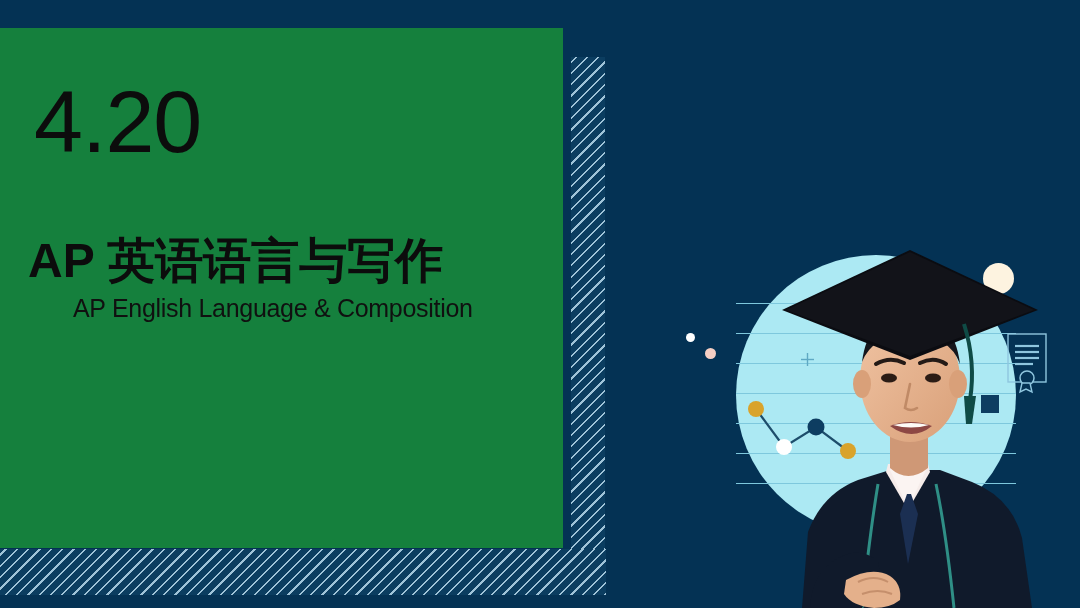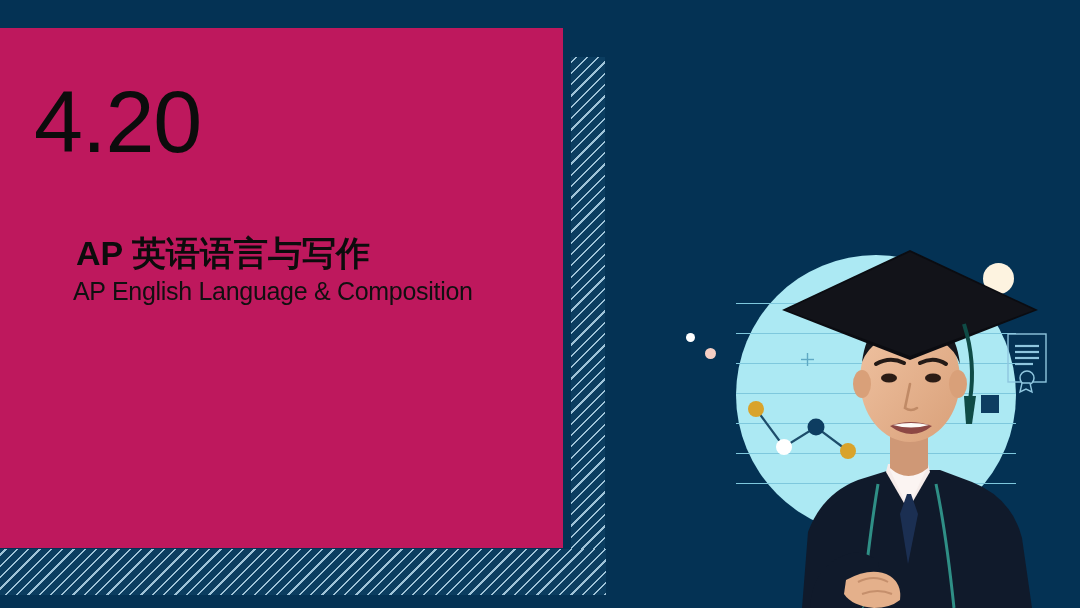--- a/index.html
+++ b/index.html
@@ -20,38 +20,38 @@
     background-color:#0b3d60;
   }
   #hatch-vertical { left:571px; top:57px; width:34px; height:538px; }
   #hatch-bottom   { left:0px;   top:549px; width:606px; height:46px; }
 
   
   #cyan-panel {
     position:absolute;
     left:0; top:28px;
     width:563px; height:520px;
-    background:#be185d;
+    background:#15803d;
     z-index:3;
   }
 
   
   .big-score {
     position:absolute;
     left:34px; top:50px;
     font-size:88px;
     font-weight:400;
     letter-spacing:-1px;
     color:#0c0c0c;
     line-height:1;
   }
   .title-block { position:absolute; left:28px; top:205px; }
   .title-cn {
-    font-size:34px; font-weight:700; color:#0c0c0c;
-    line-height:1.18; letter-spacing:0px; white-space:nowrap;margin-left:48px;
+    font-size:48px; font-weight:700; color:#0c0c0c;
+    line-height:1.18; letter-spacing:0px; white-space:nowrap;
   }
   .title-en {
     font-size:25px; font-weight:500; color:#101010;
     line-height:1.2; margin-top:3px; letter-spacing:-0.3px; white-space:nowrap;margin-left:45px;
   }
   .score-block { position:absolute; left:28px; top:362px; }
   .score-cn {
     font-size:31px; font-weight:400; color:#0c0c0c;
     line-height:1.30; white-space:nowrap;
   }

